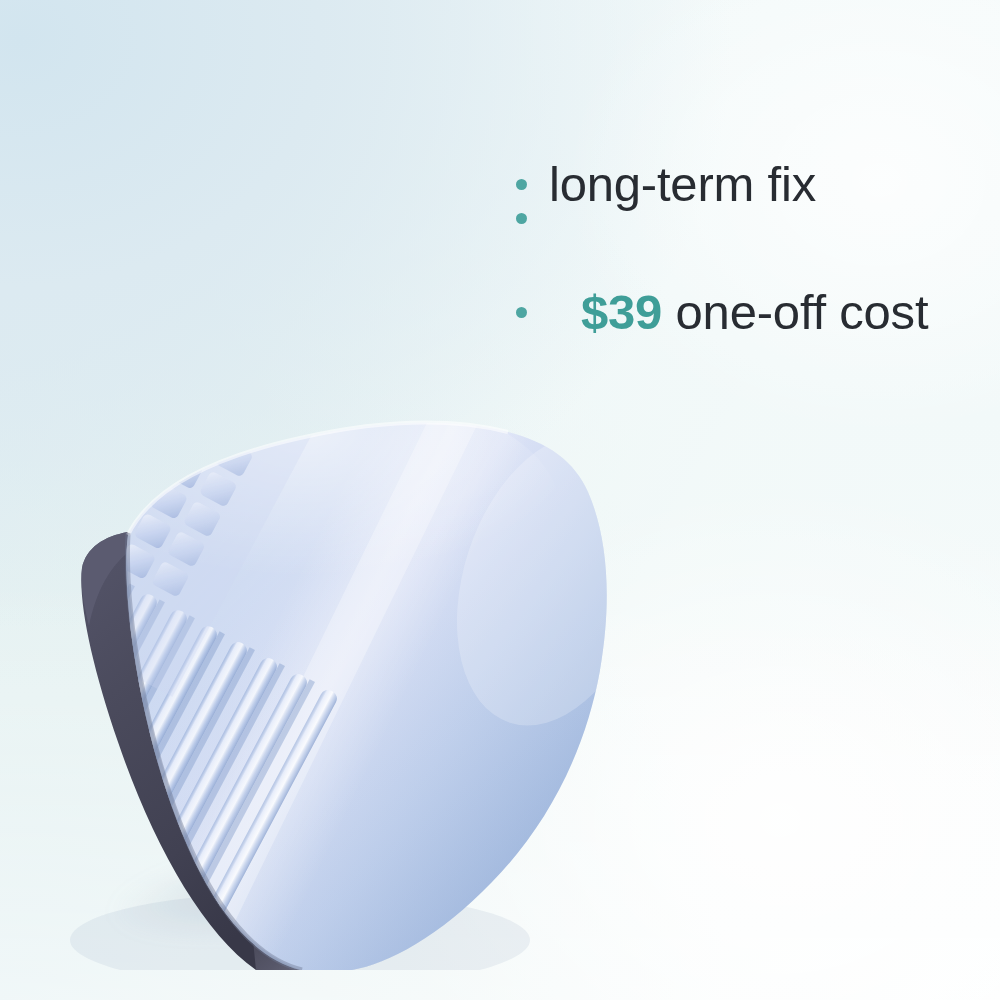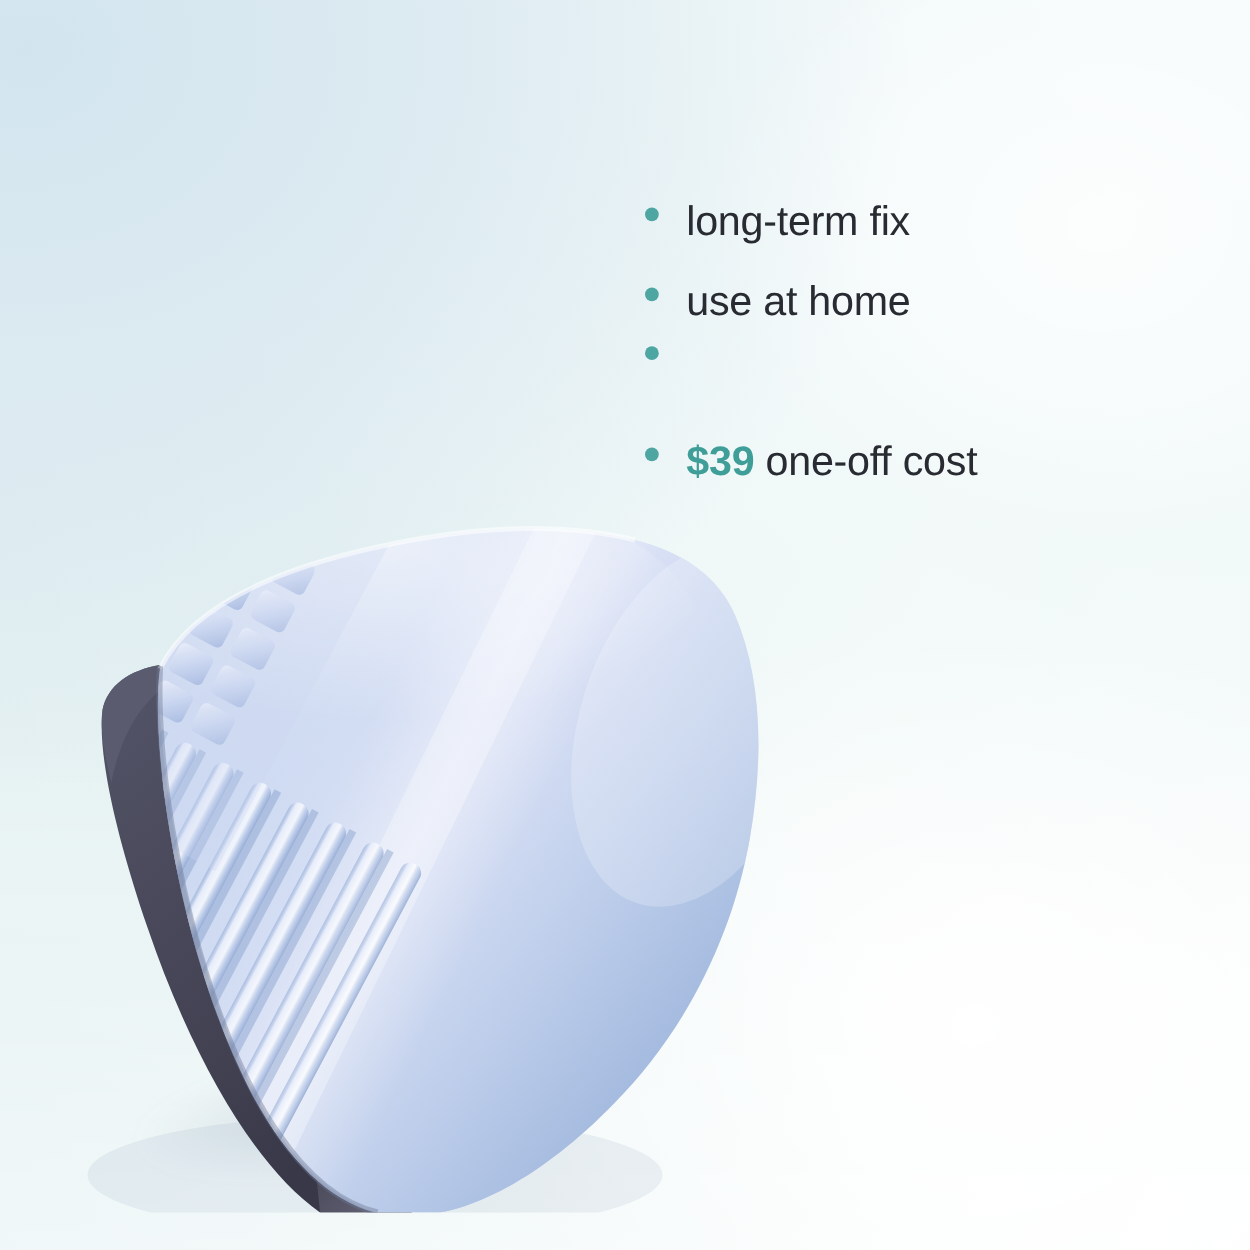--- a/index.html
+++ b/index.html
@@ -57,29 +57,30 @@
     flex: 0 0 auto;
     width: 11px;
     height: 11px;
     border-radius: 50%;
     background: #4ea6a2;
     margin-right: 22px;
     position: relative;
     top: -11px;
   }
   .bullet-text {
-    font-size: 33px;
+    font-size: 49px;
     font-weight: 400;
     color: #282c32;
     letter-spacing: -0.2px;
     line-height: 1;
   }
   .bullet-text .accent {
     color: #3f9e98;
     font-weight: 700;
+    margin-left: 32px;
   }
 
   
   #product-wrap {
     position: absolute;
     left: 0;
     top: 370px;
     width: 700px;
     height: 600px;
   }
@@ -408,24 +409,20 @@
     </svg>
   </div>
 
   <div class="bullets">
 
     <div class="bullet-row">
       <span class="dot"></span>
       <span class="bullet-text">long-term fix</span>
     </div>
 
-    <div class="bullet-row">
-      <span class="dot"></span>
-      <span class="bullet-text">use at home</span>
-    </div>
 
     <div class="bullet-row">
       <span class="dot"></span>
     </div>
 
     <div class="bullet-row">
       <span class="dot"></span>
       <span class="bullet-text"><span class="accent">$39</span><span> one-off cost</span></span>
     </div>
 

